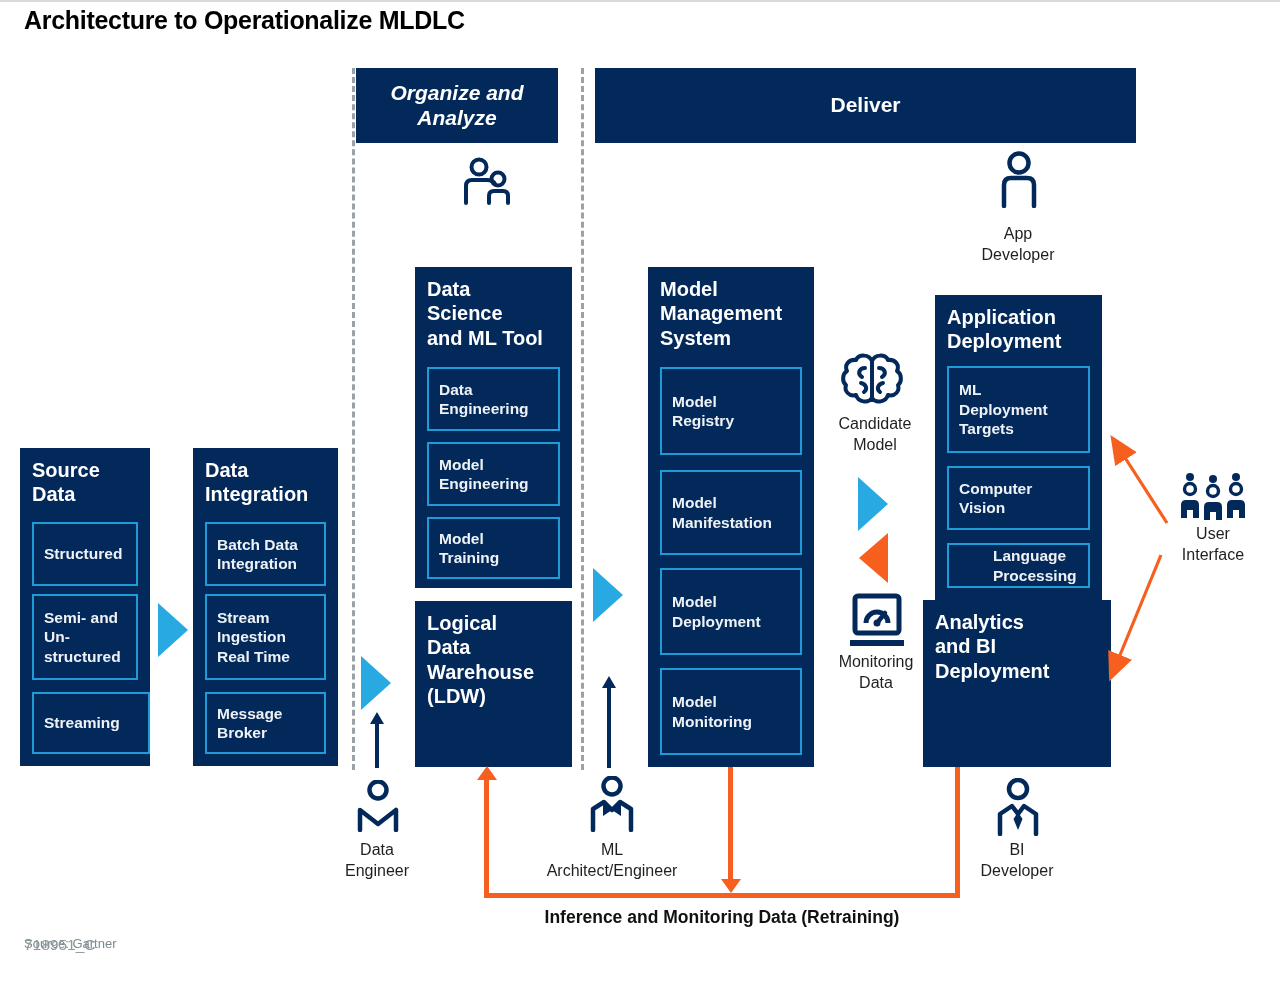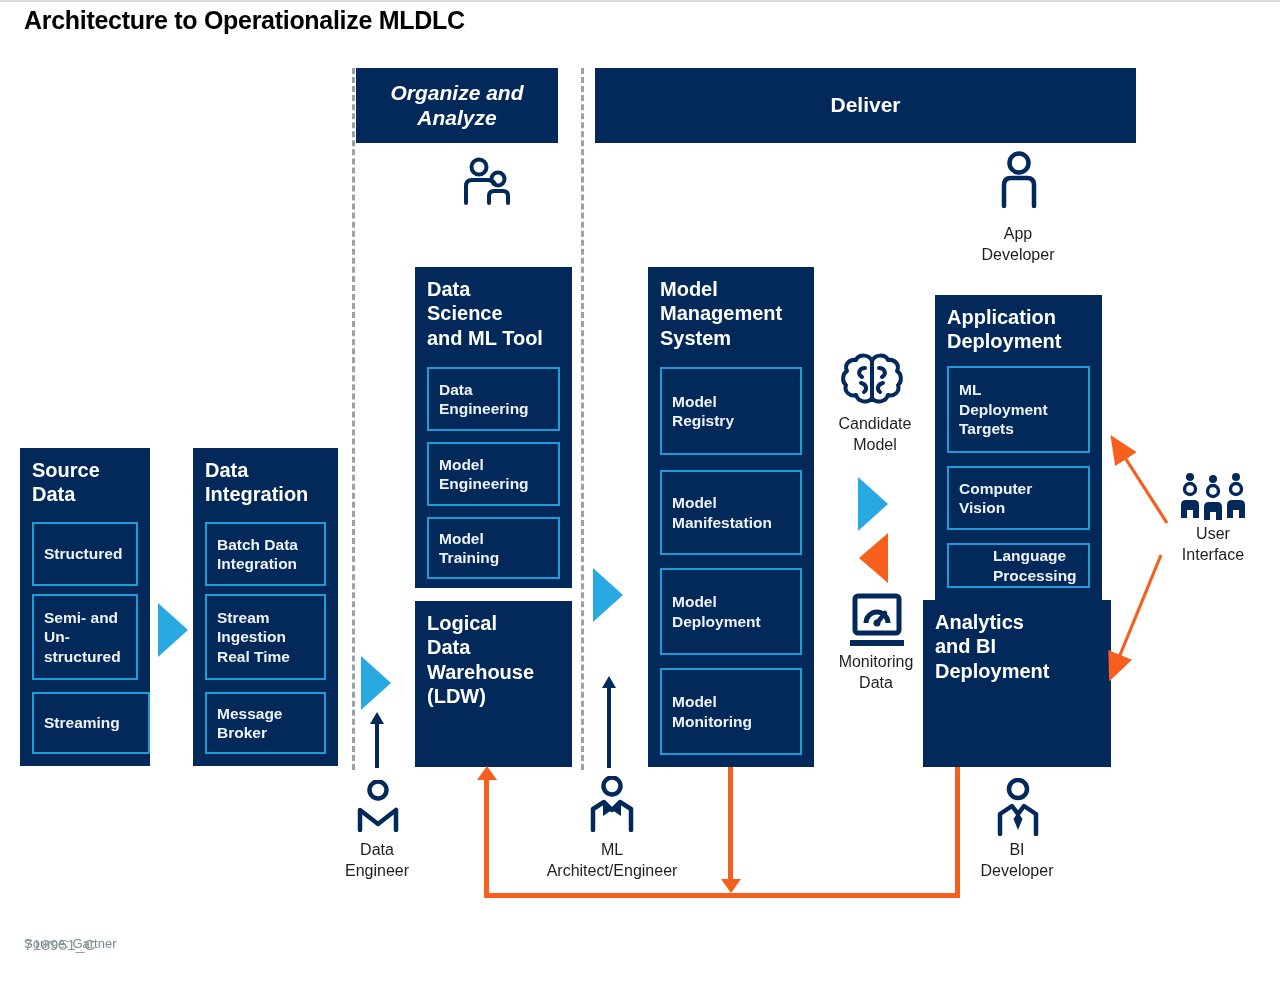--- a/index.html
+++ b/index.html
@@ -238,16 +238,17 @@
 Data</div>
   <div class="alabel pre" style="left:1152px;top:524px;width:122px;">User
 Interface</div>
   <div class="alabel pre" style="left:307px;top:840px;width:140px;">Data
 Engineer</div>
   <div class="alabel pre" style="left:512px;top:840px;width:200px;">ML
 Architect/Engineer</div>
   <div class="alabel pre" style="left:947px;top:840px;width:140px;">BI
 Developer</div>
 
+  <div id="retrain-label">Inference and Monitoring Data (Retraining)</div>
 
   <div id="src">Source: Gartner</div>
   <div id="docid">718951_C</div>
 </div>
 
 </body></html>

